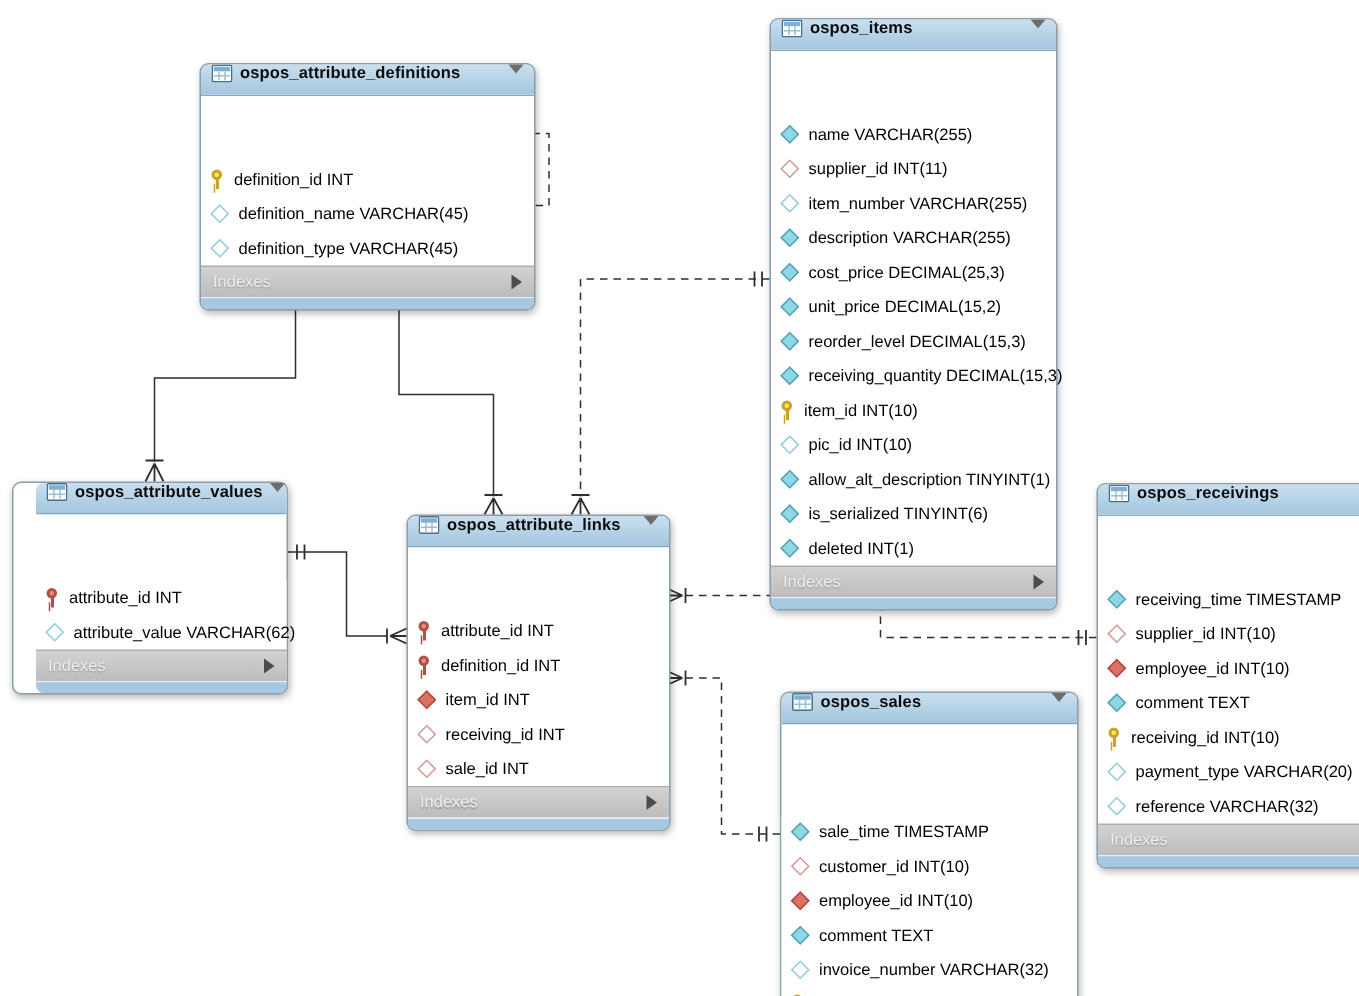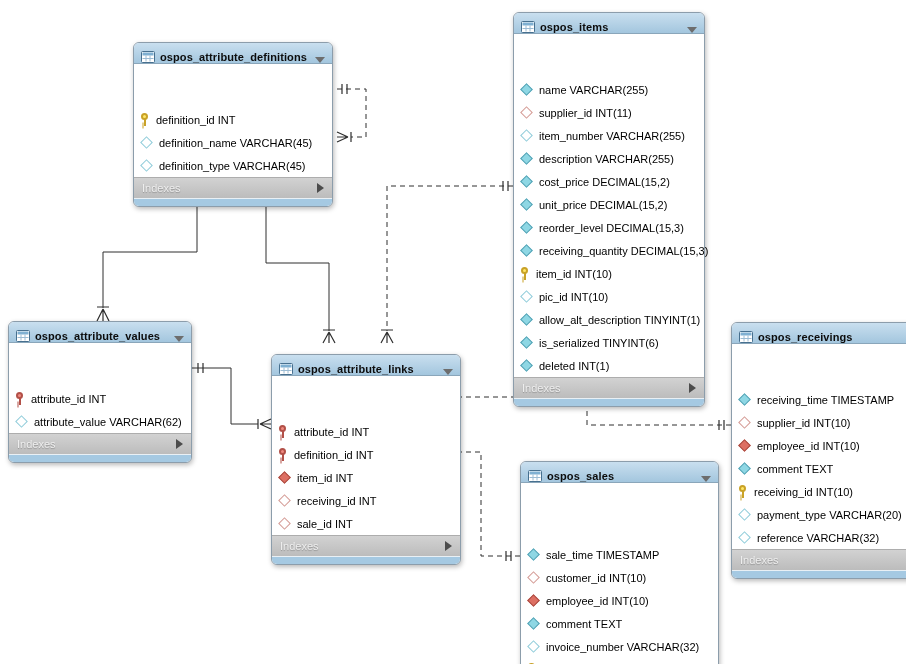--- a/index.html
+++ b/index.html
@@ -6,21 +6,21 @@
   #canvas{position:relative;width:906px;height:664px;background:#ffffff;overflow:hidden;
           font-family:"Liberation Sans",sans-serif;}
   #wires{position:absolute;left:0;top:0;z-index:0;}
   .ln{fill:none;stroke:#2e2e2e;stroke-width:1;}
   .dash{stroke-dasharray:5 4;}
   .mk{fill:none;stroke:#2e2e2e;stroke-width:1.2;}
 
   .tbl{position:absolute;z-index:1;box-sizing:border-box;border:1px solid #8c9dab;border-radius:6px;
        background:#fff;box-shadow:1px 2px 5px rgba(0,0,0,.28);display:flex;flex-direction:column;}
   .hdr{height:20px;flex:0 0 20px;background:linear-gradient(#c9dfef,#a3c6de);
-       border-bottom:1px solid #8aa6ba;display:flex;align-items:flex-end;gap:5px;
+       border-bottom:1px solid #8aa6ba;display:flex;align-items:flex-start;gap:5px;
        padding:0 7px;border-radius:5px 5px 0 0;}
   .ttl{font-size:11px;font-weight:bold;color:#0c0c0c;flex:1;white-space:nowrap;letter-spacing:.1px;}
   .tri-down{width:0;height:0;border-left:5px solid transparent;border-right:5px solid transparent;
             border-top:6px solid #6d6d6d;}
   .tri-right{width:0;height:0;border-top:5px solid transparent;border-bottom:5px solid transparent;
              border-left:7px solid #4c4c4c;}
   .rows{background:#fff;margin-top:44px;}
   .row{height:23px;display:flex;align-items:center;gap:6px;padding:0 6px;
        font-size:11px;color:#000;white-space:nowrap;}
   .idx{height:20px;flex:0 0 20px;background:linear-gradient(#d2d2d2,#bcbcbc);border-top:1px solid #adadad;
@@ -87,21 +87,21 @@
       <path class="mk" d="M719 420 V430 M724 420 V430"></path>
     </g>
 
     <g>
       <path class="ln dash" d="M457 452 H481 V556 H520"></path>
       <path class="mk" d="M455 452 L444 447 M455 452 L444 452 M455 452 L444 457 M457 447 V457"></path>
       <path class="mk" d="M506 551 V561 M511 551 V561"></path>
     </g>
   </svg>
 
-  <div class="tbl" style="left:133px;top:42px;width:200px;">
+  <div class="tbl" style="left:133px;top:42px;width:224px;">
     <div class="hdr">
       <svg class="tic" width="14" height="12" viewBox="0 0 14 12">
           <rect x="0.5" y="0.5" width="13" height="11" rx="1" fill="#fff" stroke="#47708f"></rect>
           <rect x="1.5" y="1.5" width="11" height="3" fill="#7fb0d2"></rect>
           <path d="M1.5 7.5 H12.5 M5 4.5 V10.5 M9 4.5 V10.5" stroke="#9cbcd4" fill="none"></path>
         </svg>
       <span class="ttl">ospos_attribute_definitions</span>
       <span class="tri-down"></span>
     </div>
     <div class="rows">
@@ -147,21 +147,21 @@
       <div class="row">
           <span class="ic dia d-bo"></span>
           <span>item_number VARCHAR(255)</span>
         </div>
       <div class="row">
           <span class="ic dia d-bf"></span>
           <span>description VARCHAR(255)</span>
         </div>
       <div class="row">
           <span class="ic dia d-bf"></span>
-          <span>cost_price DECIMAL(15,2)</span>
+          <span>cost_price DECIMAL(25,3)</span>
         </div>
       <div class="row">
           <span class="ic dia d-bf"></span>
           <span>unit_price DECIMAL(15,2)</span>
         </div>
       <div class="row">
           <span class="ic dia d-bf"></span>
           <span>reorder_level DECIMAL(15,3)</span>
         </div>
       <div class="row">
@@ -189,21 +189,21 @@
           <span>deleted INT(1)</span>
         </div>
     </div>
     <div class="idx">
       <span>Indexes</span>
       <span class="tri-right"></span>
     </div>
     <div class="strip"></div>
   </div>
 
-  <div class="tbl" style="left:8px;top:321px;width:184px;">
+  <div class="tbl" style="left:8px;top:321px;width:184px;padding-left:15px;">
     <div class="hdr">
       <svg class="tic" width="14" height="12" viewBox="0 0 14 12">
           <rect x="0.5" y="0.5" width="13" height="11" rx="1" fill="#fff" stroke="#47708f"></rect>
           <rect x="1.5" y="1.5" width="11" height="3" fill="#7fb0d2"></rect>
           <path d="M1.5 7.5 H12.5 M5 4.5 V10.5 M9 4.5 V10.5" stroke="#9cbcd4" fill="none"></path>
         </svg>
       <span class="ttl">ospos_attribute_values</span>
       <span class="tri-down"></span>
     </div>
     <div class="rows">
@@ -216,21 +216,21 @@
           <span>attribute_value VARCHAR(62)</span>
         </div>
     </div>
     <div class="idx">
       <span>Indexes</span>
       <span class="tri-right"></span>
     </div>
     <div class="strip"></div>
   </div>
 
-  <div class="tbl" style="left:271px;top:354px;width:190px;">
+  <div class="tbl" style="left:271px;top:343px;width:176px;">
     <div class="hdr">
       <svg class="tic" width="14" height="12" viewBox="0 0 14 12">
           <rect x="0.5" y="0.5" width="13" height="11" rx="1" fill="#fff" stroke="#47708f"></rect>
           <rect x="1.5" y="1.5" width="11" height="3" fill="#7fb0d2"></rect>
           <path d="M1.5 7.5 H12.5 M5 4.5 V10.5 M9 4.5 V10.5" stroke="#9cbcd4" fill="none"></path>
         </svg>
       <span class="ttl">ospos_attribute_links</span>
       <span class="tri-down"></span>
     </div>
     <div class="rows">

